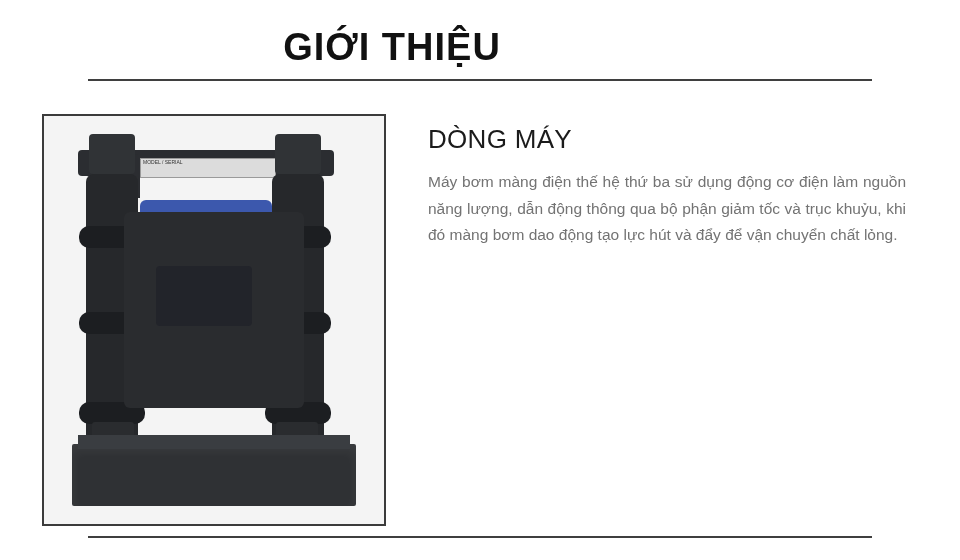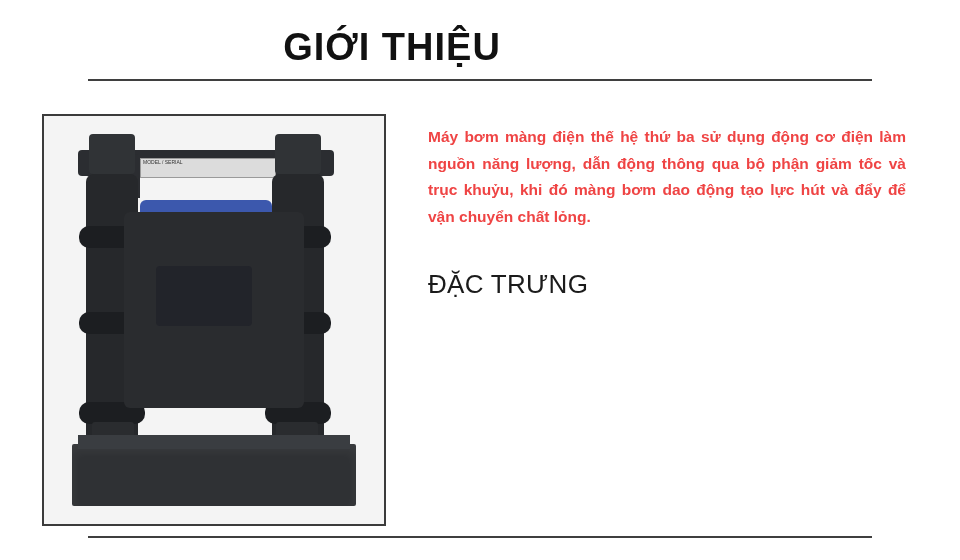--- a/index.html
+++ b/index.html
@@ -203,24 +203,23 @@
   .section-heading {
     font-size: 26px;
     font-weight: 400;
     color: #1b1b1b;
     margin: 0 0 14px 0;
     letter-spacing: 0.3px;
   }
   .section-body {
     font-size: 15.5px;
     line-height: 1.72;
-    color: #ef4444;
+    color: #737373;
     text-align: justify;
     margin: 0;
-    font-weight: bold;
   }
   .section-2 { margin-top: 38px; }
 </style>
 </head>
 <body>
 
 <div class="slide">
 
   <div class="slide-title">GIỚI THIỆU</div>
 
@@ -246,21 +245,21 @@
       <div class="pump-body"></div>
       <div class="pump-motor"></div>
       <div class="pump-foot fl"></div>
       <div class="pump-foot fr"></div>
       <div class="pump-base"></div>
     </div>
   </div>
 
   <div class="content">
 
+    <h2 class="section-heading">DÒNG MÁY</h2>
     <p class="section-body">Máy bơm màng điện thế hệ thứ ba sử dụng động cơ điện làm nguồn năng lượng, dẫn động thông qua bộ phận giảm tốc và trục khuỷu, khi đó màng bơm dao động tạo lực hút và đẩy để vận chuyển chất lỏng.</p>
 
-    <h2 class="section-heading section-2">ĐẶC TRƯNG</h2>
 
   </div>
 
   <div class="rule-bottom"></div>
 
 </div>
 
 </body></html>

